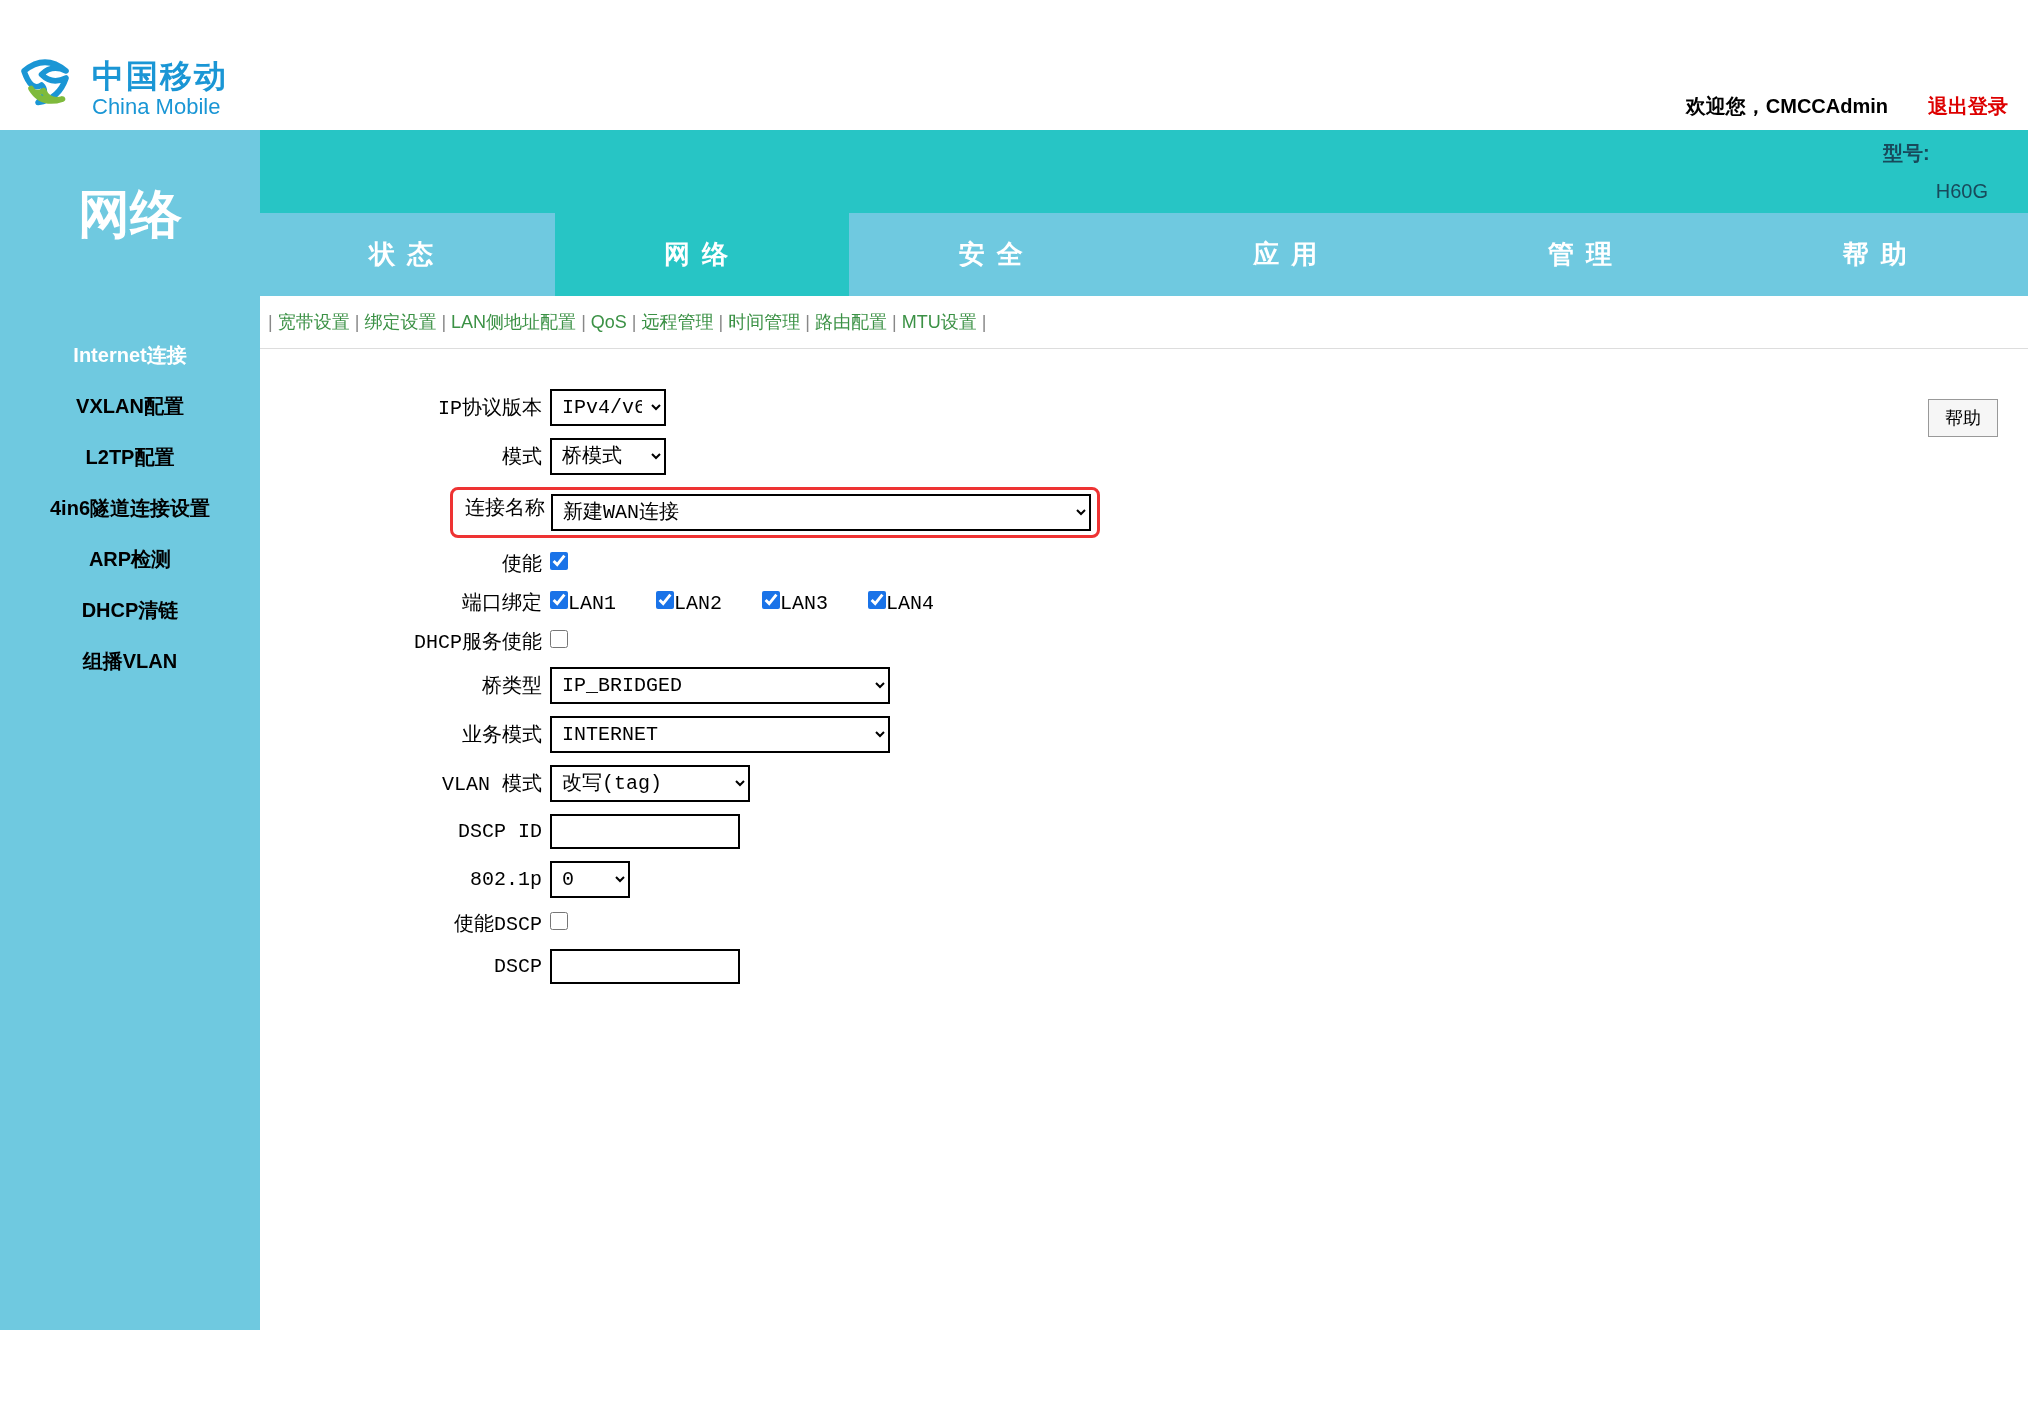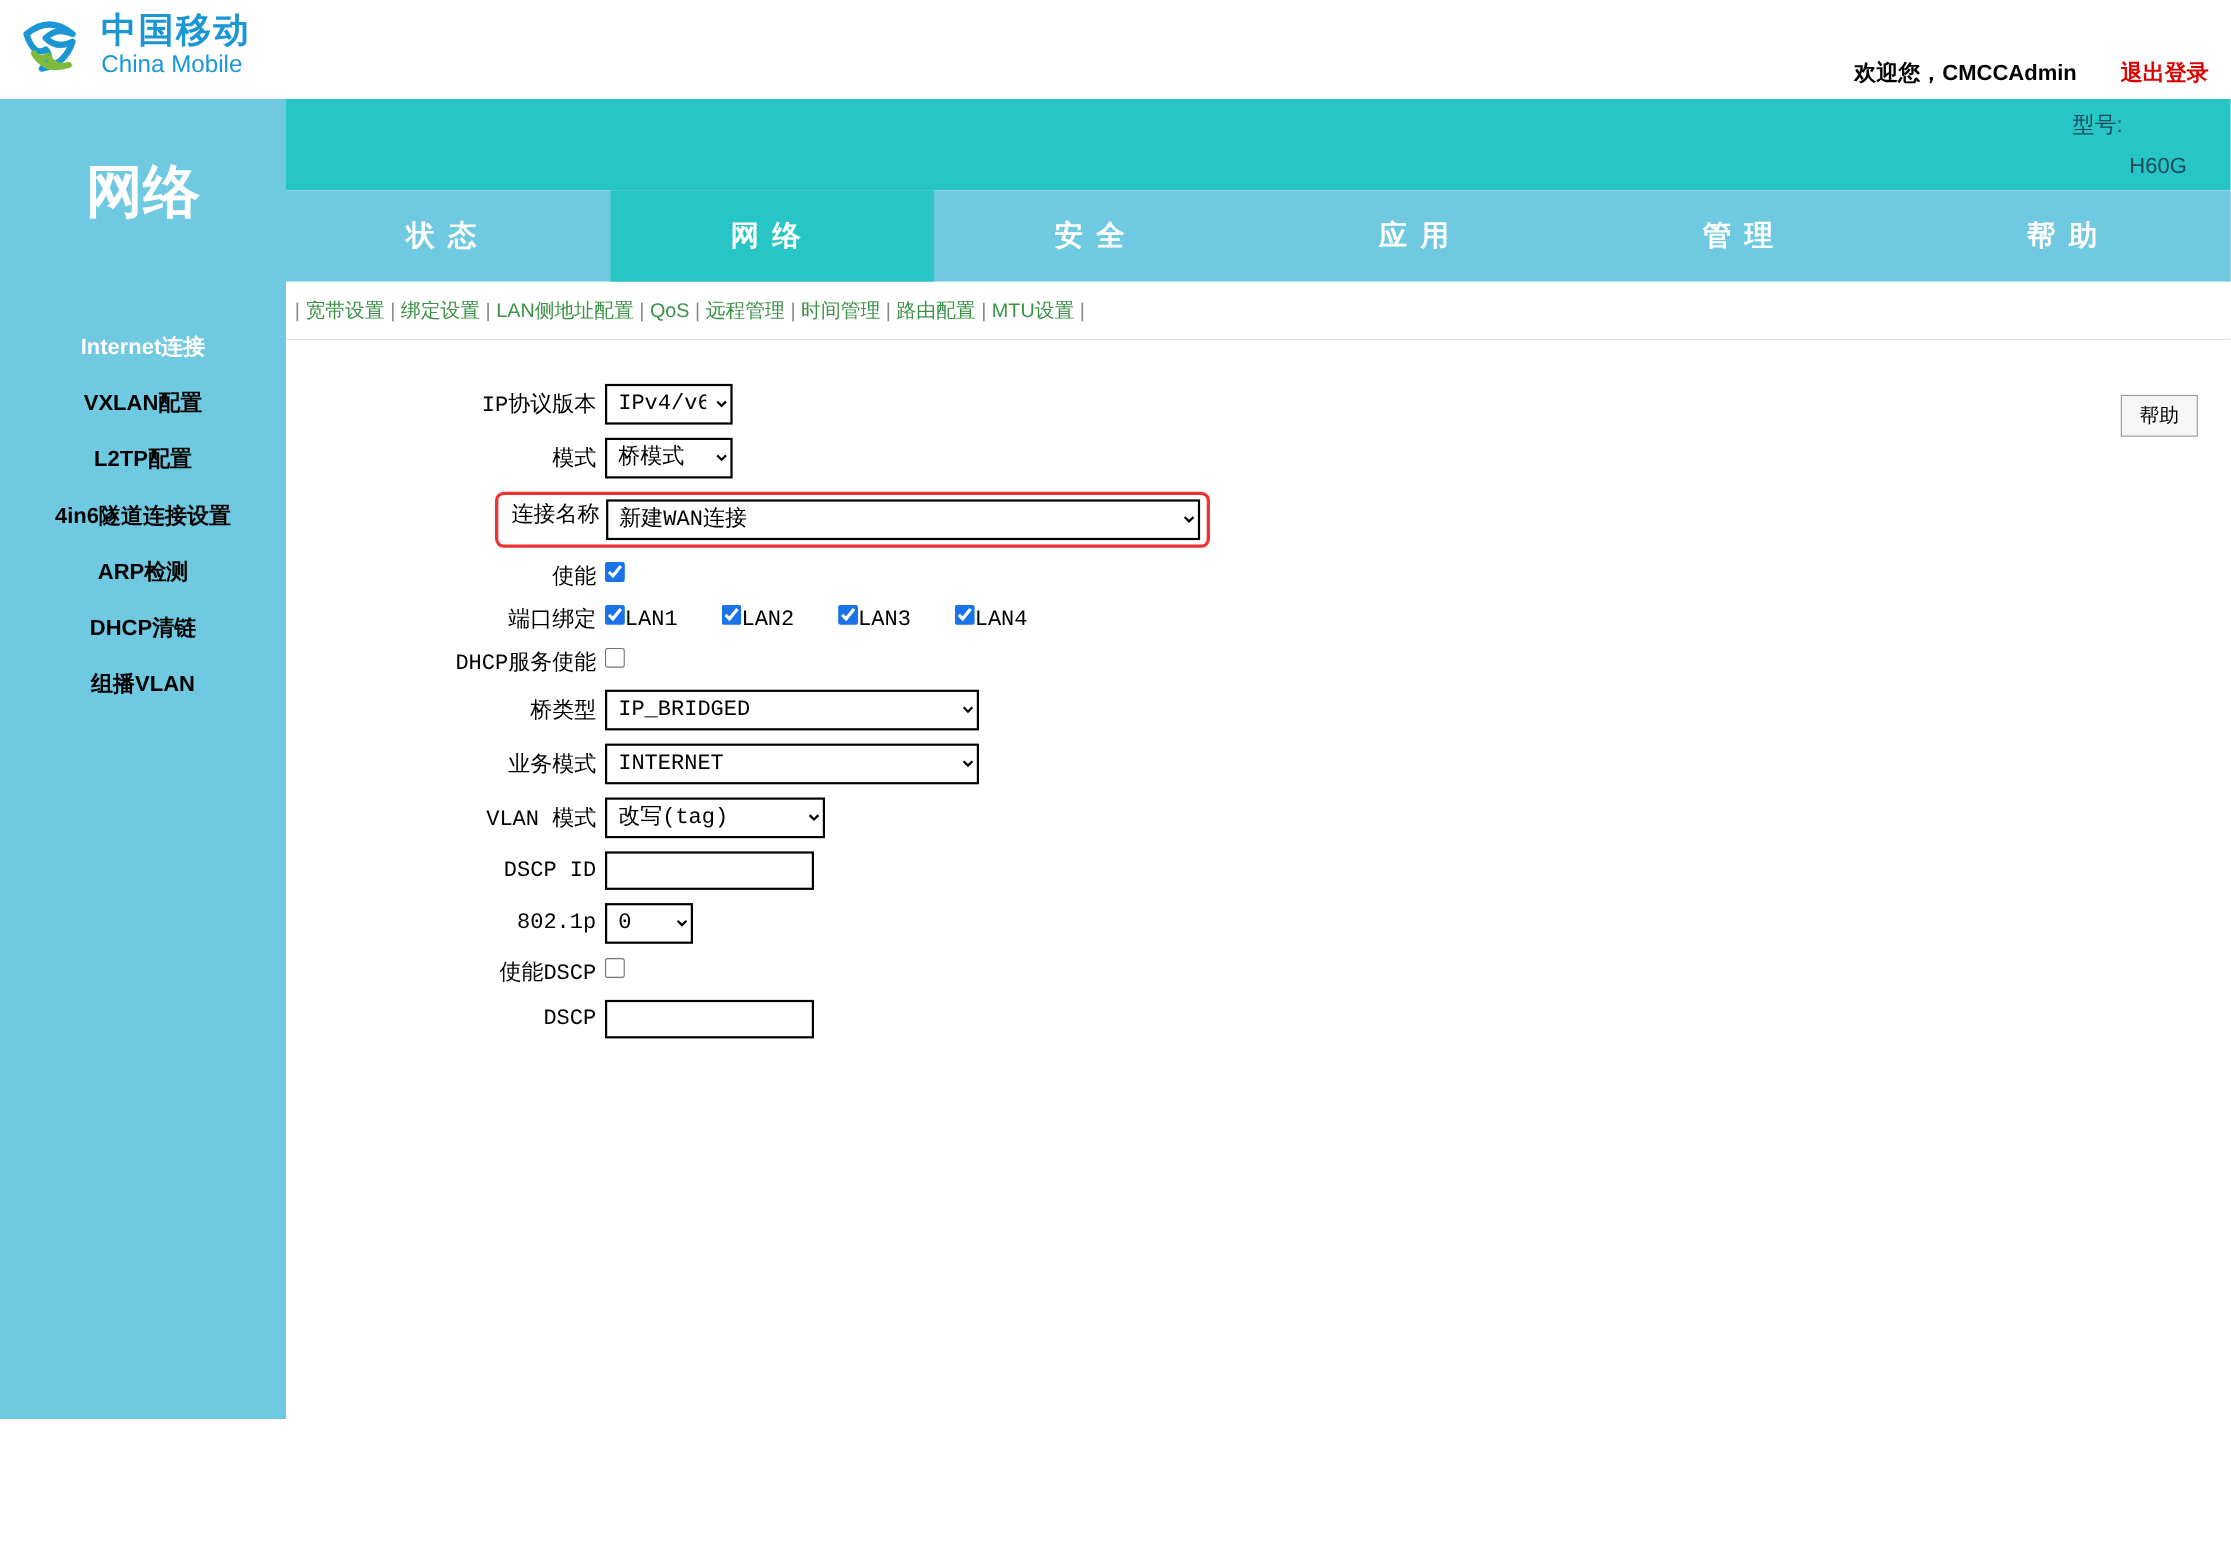--- a/index.html
+++ b/index.html
@@ -1,28 +1,28 @@
 <!DOCTYPE html>
 <html><head>
 <meta charset="utf-8">
 <style>
   * { box-sizing: border-box; margin: 0; padding: 0; }
   body { font-family: Arial, "Microsoft YaHei", sans-serif; font-size: 18px; background: #fff; color: #000; }
   
   .header { display: flex; align-items: flex-end; padding: 10px 20px 10px 10px; }
-  .logo-area { display: flex; align-items: flex-start; gap: 12px; }
+  .logo-area { display: flex; align-items: flex-end; gap: 12px; margin-top: 40px; }
   .logo-icon { width: 70px; height: 70px; }
   .logo-text-cn { font-size: 32px; font-weight: bold; color: #1a96d5; letter-spacing: 2px; line-height: 1.1; }
   .logo-text-en { font-size: 22px; color: #1a96d5; }
   .header-right { margin-left: auto; display: flex; gap: 40px; align-items: center; font-size: 20px; font-weight: bold;}
   .welcome { color: #000; }
   .logout { color: #d00; cursor: pointer; }
 
   .model-bar { background: #27c5c5; display: flex; justify-content: flex-end; padding: 10px 40px; color: #184a5b; font-size: 20px; margin-left: 260px;}
-  .model-label { margin-right: 6px; }
+  .model-label { margin-right: 6px; font-weight: bold; }
   .model-value { font-weight: normal; margin-top: 40px; }
 
   .layout { display: flex; }
   .left-col { width: 260px; background: #6fc9e0; min-height: 1200px; }
   .left-title { background: #6fc9e0; color: #fff; font-size: 52px; font-weight: bold; text-align: center; padding: 50px 0 60px; }
   .sidebar-items { padding: 20px 0; }
   .sidebar-item { text-align: center; padding: 12px 0; font-size: 20px; cursor: pointer; }
   .sidebar-item.active { color: #fff; font-weight: bold; }
   .sidebar-item { color: #000; font-weight: bold; text-align: center;}
 

